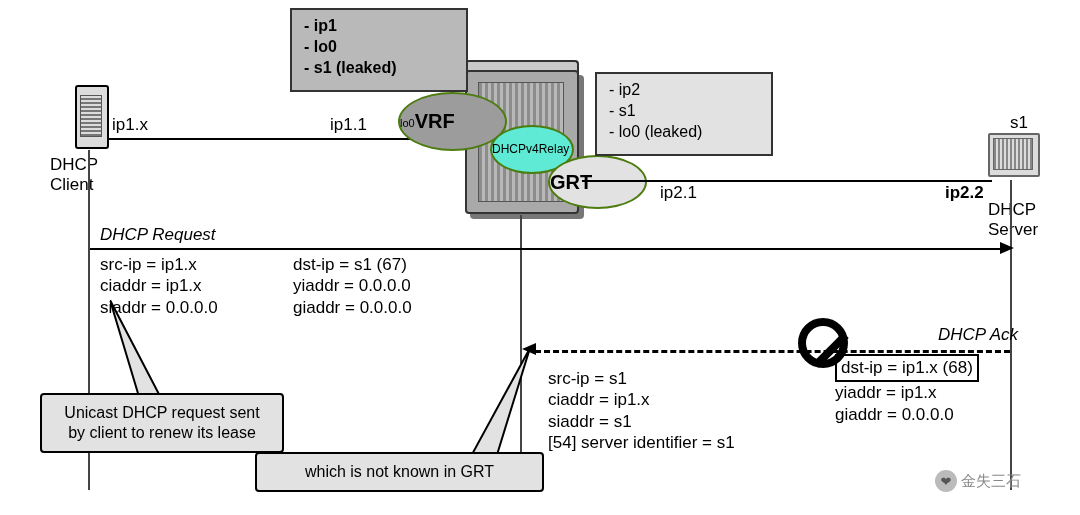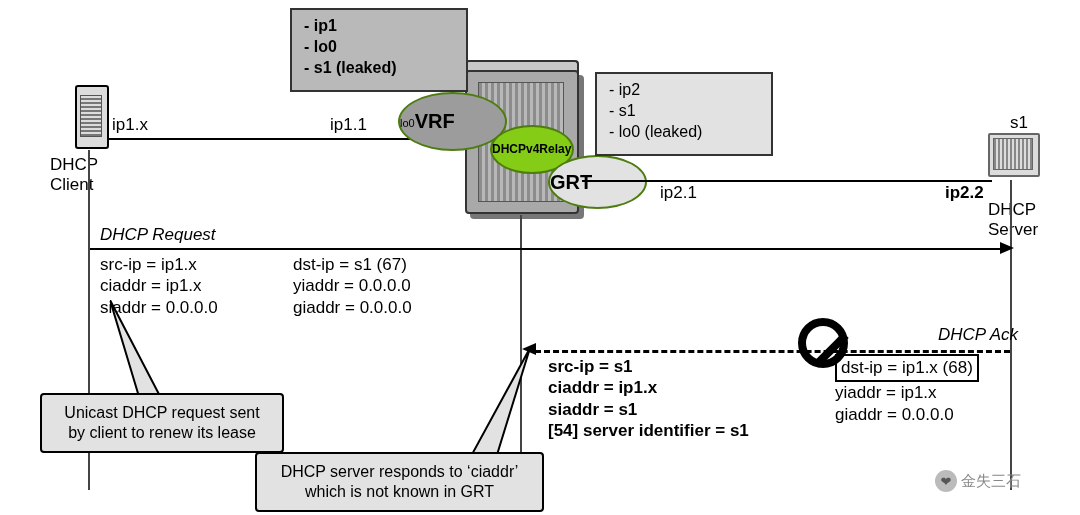--- a/index.html
+++ b/index.html
@@ -78,21 +78,21 @@
 
   
   .ellipse {
     border: 2px solid #4d7c0f;
     border-radius: 50%;
     display: flex; align-items: center; justify-content: flex-start;
     font-weight: bold;
   }
   .vrf  { left: 398px; top: 92px;  width: 105px; height: 55px; background: #9c9c9c; font-size: 20px; }
   .grt  { left: 548px; top: 155px; width: 95px;  height: 50px; background: #e2e2e2; font-size: 20px; }
-  .relay{ left: 490px; top: 125px; width: 80px;  height: 45px; background: #84cc16;    font-size: 12px; font-weight: bold; line-height:1.1; }
+  .relay{ left: 490px; top: 125px; width: 80px;  height: 45px; background: #5eead4;    font-size: 12px; font-weight: normal; line-height:1.1; }
   .lo0-lbl { font-size: 11px; font-weight: normal; margin-bottom: -2px; }
 
   
   .hline { height: 2px; background: #000; }
   .vline-lifeline { width: 2px; background: #444; }
 
   
   .arrow-r {
     width: 0; height: 0;
     border-top: 6px solid transparent;
@@ -215,21 +215,21 @@
   <div>dst-ip = s1 (67)</div>
   <div>yiaddr = 0.0.0.0</div>
   <div>giaddr = 0.0.0.0</div>
 </div>
 
 <div class="abs label italic" style="left:938px; top:325px;text-align:center;">DHCP Ack</div>
 <div class="abs dashline" style="left:535px; top:350px; width:475px;"></div>
 <div class="abs arrow-l" style="left:522px; top:343px;"></div>
 <div class="abs nosign" style="left:798px; top:318px;"></div>
 
-<div class="abs label" style="left:548px; top:356px; line-height:1.25;font-weight:bold;">
+<div class="abs label" style="left:548px; top:368px; line-height:1.25;">
   <div>src-ip = s1</div>
   <div>ciaddr = ip1.x</div>
   <div>siaddr = s1</div>
   <div>[54] server identifier = s1</div>
 </div>
 <div class="abs label" style="left:835px; top:354px; line-height:1.3;">
   <span class="dstbox">dst-ip = ip1.x (68)</span>
   <div>yiaddr = ip1.x</div>
   <div>giaddr = 0.0.0.0</div>
 </div>
@@ -239,20 +239,19 @@
 </svg>
 <div class="abs callout" style="left:40px; top:393px; width:240px;">
   <div>Unicast DHCP request sent</div>
   <div>by client to renew its lease</div>
 </div>
 
 <svg class="abs" style="left:470px; top:348px; width:70px; height:110px;">
   <polygon points="60,0 0,110 26,110" fill="#e2e2e2" stroke="#000" stroke-width="2"></polygon>
 </svg>
 <div class="abs callout" style="left:255px; top:452px; width:285px;">
-  <div>DHCP server responds to ‘ciaddr’</div>
   <div>which is not known in GRT</div>
 </div>
 
 <div class="abs watermark" style="left:935px; top:470px;">
   <span class="wm-circ">❤</span>
   <span>金失三石</span>
 </div>
 
 </body></html>

